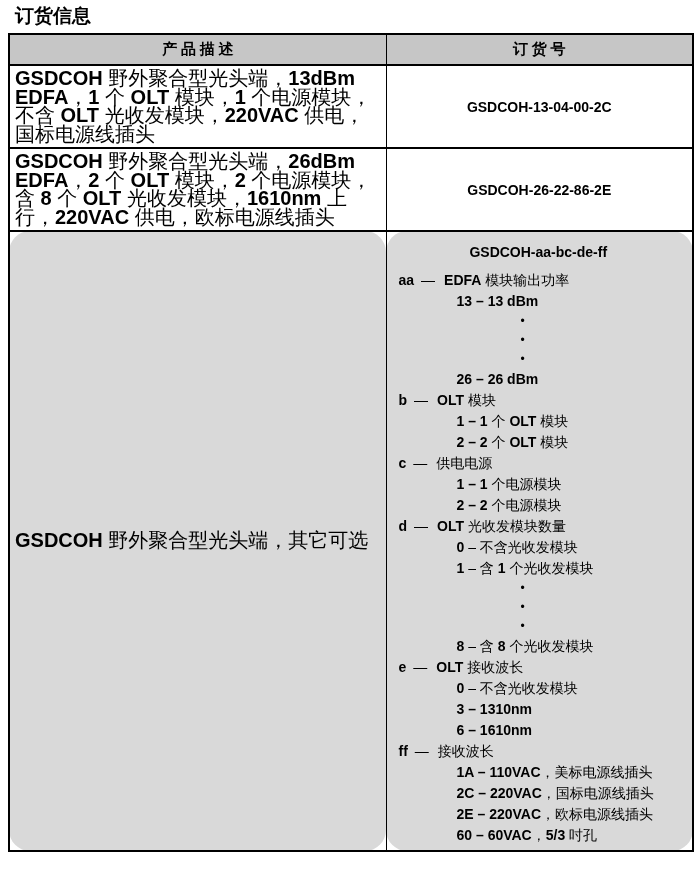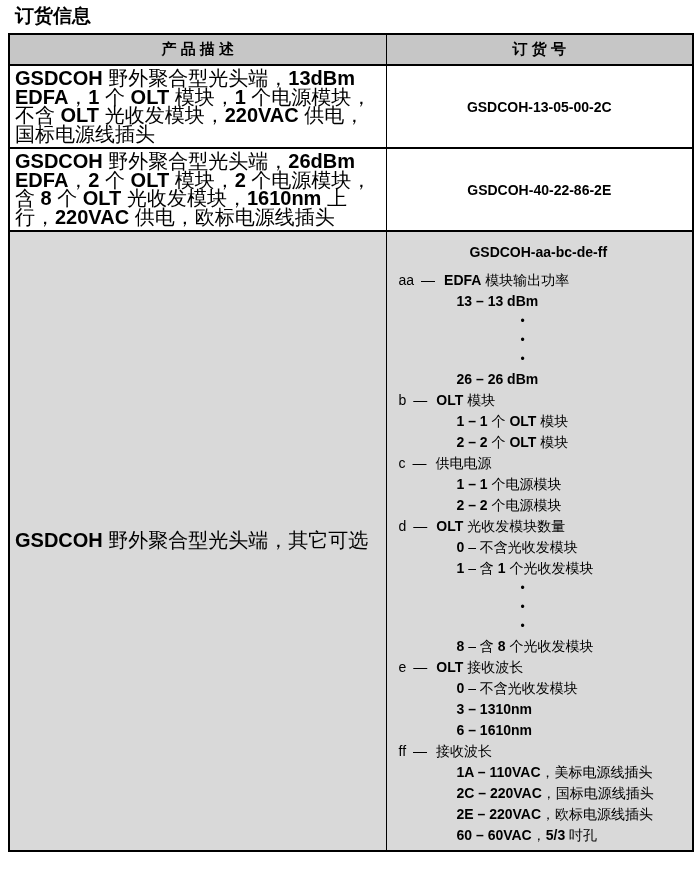--- a/index.html
+++ b/index.html
@@ -36,49 +36,50 @@
     border-left-width:1px;
     border-right-width:1px;
   }
   .order-table th{
     background:var(--header-bg);
     height:31px;
     font-size:15px;
     font-weight:bold;
     text-align:center;
     vertical-align:middle;
+    font-family:Liberation Serif, serif;
   }
   td.desc-cell{
     padding:3px 6px 4px 5px;
     font-size:20px;
     line-height:18.5px;
     vertical-align:middle;
     text-align:left;
   }
   td.order-cell{
     text-align:center;
     vertical-align:middle;
     font-size:14px;
     font-weight:bold;
   }
-  tr.custom-row td{background:var(--custom-bg);}
+  tr.custom-row td{background:var(--custom-bg);border-radius:21px;}
   td.key-cell{
     vertical-align:top;
     padding:8px 4px 4px 12px;
     font-size:14px;
   }
   .pattern{
     text-align:center;
     font-weight:bold;
     font-size:14px;
     line-height:20px;
     margin:2px 10px 8px 0;
   }
   .sec-line{line-height:21px;font-size:14px;}
-  .sec-key{font-weight:normal;}
+  .sec-key{font-weight:bold;}
   .sec-dash{padding:0 9px 0 7px;}
   .sec-item{margin-left:58px;}
   .sec-item.dot{
     margin-left:122px;
     line-height:19px;
     font-size:12px;
   }
   b{font-weight:bold;}
 </style>
 </head>
@@ -95,25 +96,25 @@
     <thead>
       <tr>
         <th>产 品 描 述</th>
         <th>订 货 号</th>
       </tr>
     </thead>
     <tbody>
 
       <tr>
           <td class="desc-cell"><b>GSDCOH</b> 野外聚合型光头端，<b>13dBm EDFA</b>，<b>1</b> 个 <b>OLT</b> 模块，<b>1</b> 个电源模块，不含 <b>OLT</b> 光收发模块，<b>220VAC</b> 供电，国标电源线插头</td>
-          <td class="order-cell">GSDCOH-13-05-00-2C</td>
+          <td class="order-cell">GSDCOH-13-04-00-2C</td>
         </tr>
         <tr>
           <td class="desc-cell"><b>GSDCOH</b> 野外聚合型光头端，<b>26dBm EDFA</b>，<b>2</b> 个 <b>OLT</b> 模块，<b>2</b> 个电源模块，含 <b>8</b> 个 <b>OLT</b> 光收发模块，<b>1610nm</b> 上行，<b>220VAC</b> 供电，欧标电源线插头</td>
-          <td class="order-cell">GSDCOH-40-22-86-2E</td>
+          <td class="order-cell">GSDCOH-26-22-86-2E</td>
         </tr>
         <tr class="custom-row">
         <td class="desc-cell"><b>GSDCOH</b> 野外聚合型光头端，其它可选</td>
         <td class="key-cell">
           <div class="pattern">GSDCOH-aa-bc-de-ff</div>
           <div>
               <div class="section">
                 <div class="sec-line sec-head"><span class="sec-key">aa</span><span class="sec-dash">—</span><span class="sec-label"><b>EDFA</b> 模块输出功率</span></div>
                 <div class="sec-line sec-item"><b>13 – 13 dBm</b></div>
                 <div class="sec-line sec-item dot">•</div>

